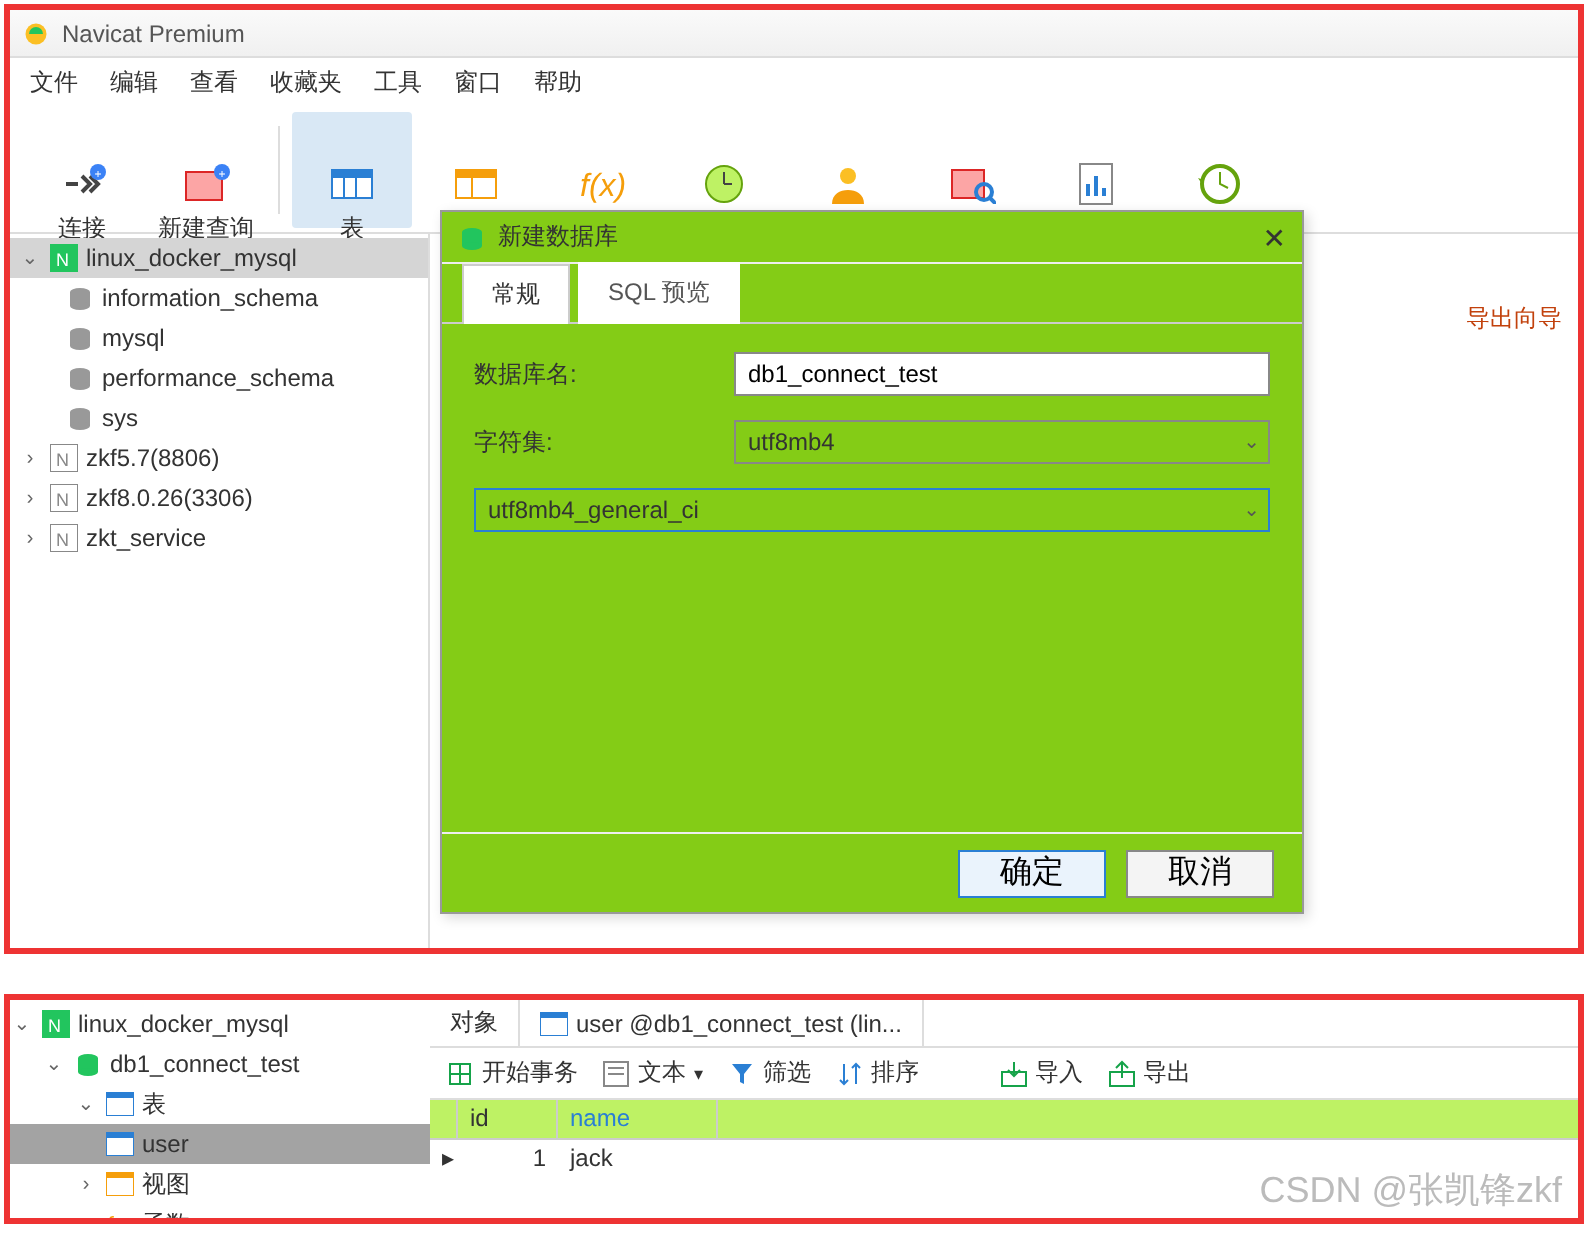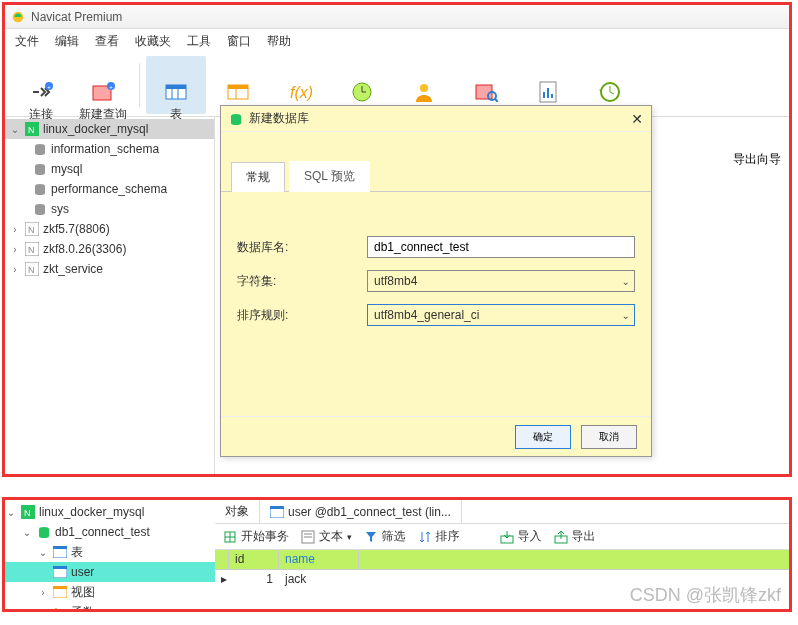--- a/index.html
+++ b/index.html
@@ -17,37 +17,37 @@
 .tbtn .lbl { font-size: 12px; }
 .divider { width: 1px; height: 44px; background: #ddd; margin: 0 4px; }
 .mainrow { display: flex; height: calc(100% - 112px); }
 .tree { width: 210px; border-right: 1px solid #ddd; padding: 2px 0; overflow: hidden; }
 .tree-item { display: flex; align-items: center; height: 20px; padding-left: 4px; gap: 4px; }
 .tree-item .tw { width: 12px; text-align: center; color: #666; font-size: 10px; }
 .tree-item.sel { background: #d5d5d5; }
 .tree-item .ic { width: 14px; height: 14px; display: inline-flex; align-items: center; justify-content: center; }
 .tree-item.lvl1 { padding-left: 28px; }
 .rightpane { flex: 1; position: relative; padding: 4px 8px; }
-.export-hint { position: absolute; right: 8px; top: 34px; color: #000000; }
-.dialog { position: absolute; left: 215px; top: 100px; width: 432px; height: 352px; background: #fef9c3; border: 1px solid #999; box-shadow: 2px 2px 6px rgba(0,0,0,.15); display: flex; flex-direction: column; gap: 30px; }
+.export-hint { position: absolute; right: 8px; top: 34px; color: #c2410c; }
+.dialog { position: absolute; left: 215px; top: 100px; width: 432px; height: 352px; background: #84cc16; border: 1px solid #999; box-shadow: 2px 2px 6px rgba(0,0,0,.15); display: flex; flex-direction: column; }
 .dlg-title { height: 26px; display: flex; align-items: center; padding: 0 8px; border-bottom: 1px solid #eee; font-size: 12px; }
 .dlg-title .close { margin-left: auto; font-size: 14px; cursor: default; }
 .dlg-tabs { height: 30px; display: flex; align-items: flex-end; border-bottom: 1px solid #ccc; padding: 0 10px; gap: 0; }
 .dlg-tab { padding: 6px 14px; border: 1px solid #ccc; border-bottom: none; background: #fff; font-size: 12px; margin-bottom: -1px; margin-right: 4px; }
 .dlg-tab.active { background: #fff; }
 .dlg-tab.inactive { border: 1px solid transparent; color: #555; }
 .dlg-body { flex: 1; padding: 14px 16px; }
 .frow { display: flex; align-items: center; margin-bottom: 12px; }
 .frow .flbl { width: 130px; font-size: 12px; }
 .frow .finp { flex: 1; height: 22px; border: 1px solid #888; padding: 0 6px; font-size: 12px; }
 .frow .fsel { flex: 1; height: 22px; border: 1px solid #888; padding: 0 6px; font-size: 12px; display: flex; align-items: center; position: relative; }
 .frow .fsel.hl { border-color: #2a7fd4; }
 .frow .fsel .chev { position: absolute; right: 4px; color: #555; font-size: 10px; }
 .dlg-foot { height: 40px; display: flex; align-items: center; justify-content: flex-end; gap: 10px; padding: 0 14px; border-top: 1px solid #eee; }
-.dlg-foot button { width: 56px; height: 24px; border: 1px solid #888; background: #f4f4f4; font-size: 10px; }
+.dlg-foot button { width: 74px; height: 24px; border: 1px solid #888; background: #f4f4f4; font-size: 16px; }
 .dlg-foot button.primary { border-color: #2a7fd4; background: #eaf3fc; }
 .p2-left { width: 210px; float: left; padding: 2px 0; }
 .p2-right { margin-left: 210px; padding: 0 0; }
 .tabs2 { height: 24px; display: flex; align-items: center; border-bottom: 1px solid #ddd; }
 .tab2 { padding: 0 10px; height: 24px; display: flex; align-items: center; gap: 4px; font-size: 12px; border-right: 1px solid #ddd; }
 .tab2.active { background: #fff; border-top: 2px solid #fff; }
 .tab2 .ti { width: 14px; height: 12px; }
 .toolbar2 { height: 26px; display: flex; align-items: center; gap: 12px; padding: 0 8px; border-bottom: 1px solid #ddd; font-size: 12px; }
 .toolbar2 .t2btn { display: flex; align-items: center; gap: 4px; }
 .gridhdr { display: flex; border-bottom: 1px solid #ccc; background: #bef264; height: 20px; }
@@ -56,21 +56,21 @@
 .col-name { width: 80px; color: #2a7fd4; }
 .gridrow { display: flex; height: 20px; }
 .gridrow .rowmark { width: 14px; text-align: center; color: #333; }
 .gridrow div { padding: 2px 6px; font-size: 12px; }
 .watermark { position: absolute; right: 8px; bottom: 2px; color: #bbb; font-size: 18px; }
 .treeitem2 { display: flex; align-items: center; height: 20px; gap: 4px; }
 .treeitem2 .tw { width: 12px; text-align: center; color: #666; font-size: 10px; }
 .treeitem2.lvl1 { padding-left: 16px; }
 .treeitem2.lvl2 { padding-left: 32px; }
 .treeitem2.lvl3 { padding-left: 48px; }
-.treeitem2.sel { background: #5eead4; }
+.treeitem2.sel { background: #a3a3a3; }
 svg { display: block; }
 </style>
 </head>
 <body>
 
 <div class="panel1">
   <div class="titlebar">
     <svg class="logo" viewBox="0 0 16 16">
         <circle cx="8" cy="8" r="6" fill="#fbbf24"></circle>
         <path d="M4 8 A4 4 0 0 1 12 8" fill="#22c55e"></path>
@@ -296,21 +296,20 @@
         <input class="finp" value="db1_connect_test" style="">
       </div>
       <div class="frow">
         <span class="flbl">字符集:</span>
         <div class="fsel">
             <span>utf8mb4</span>
             <span class="chev">⌄</span>
           </div>
       </div>
       <div class="frow">
-        <span class="flbl">排序规则:</span>
         <div class="fsel hl">
             <span>utf8mb4_general_ci</span>
             <span class="chev">⌄</span>
           </div>
       </div>
     </div>
     <div class="dlg-foot">
       <button class="primary">确定</button>
       <button>取消</button>
     </div>

